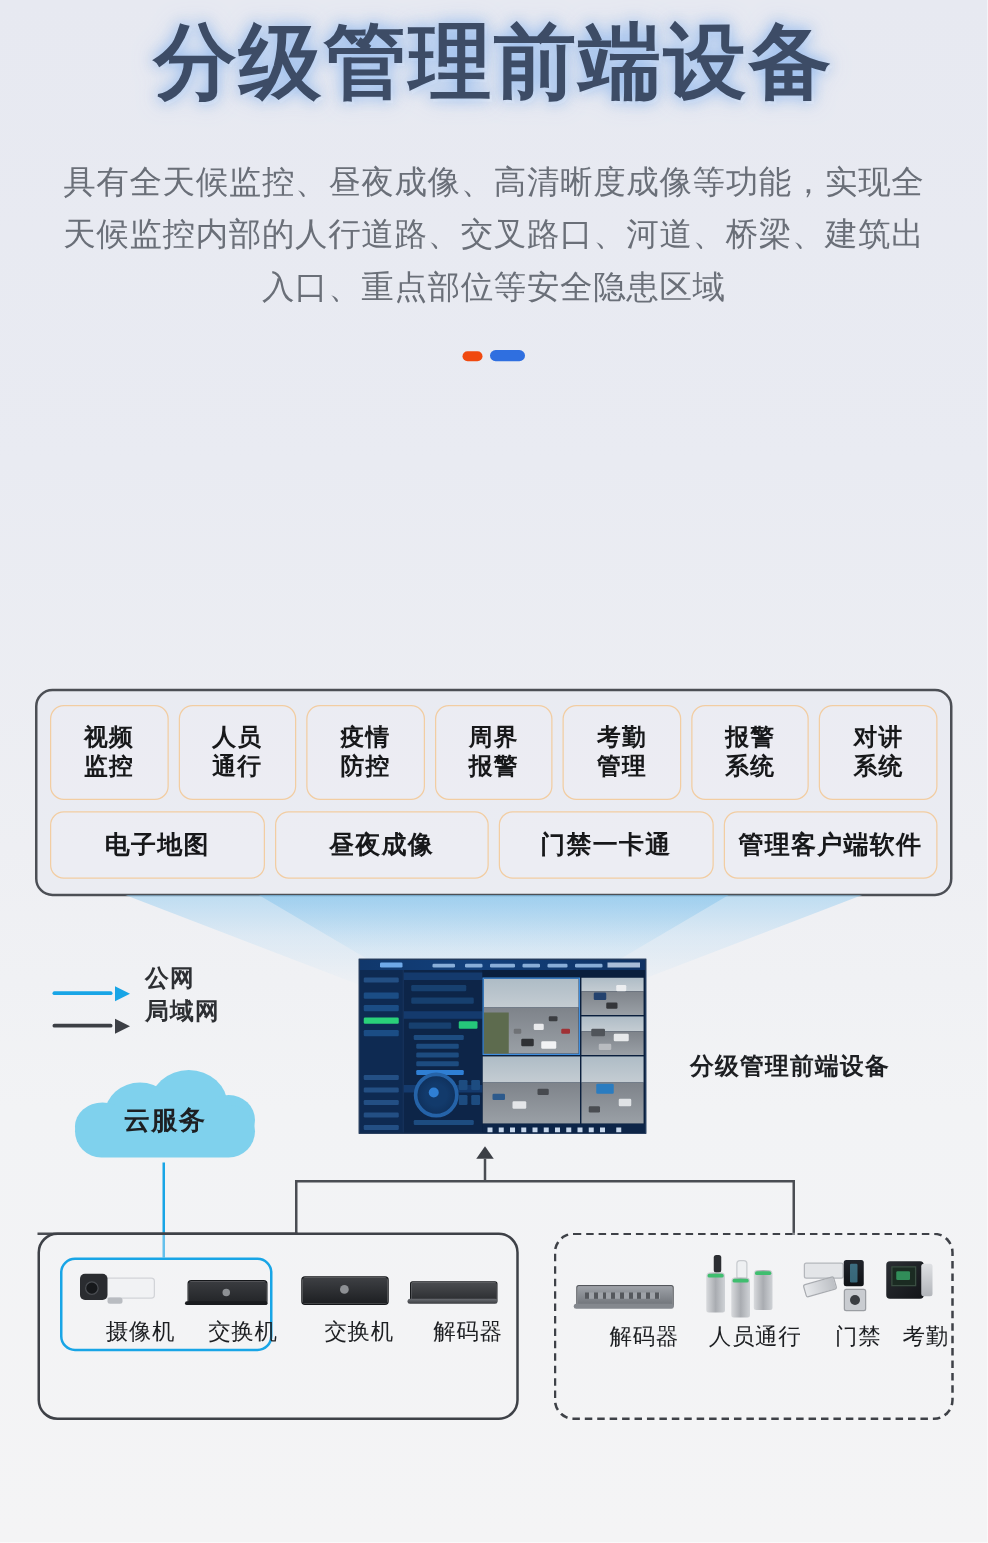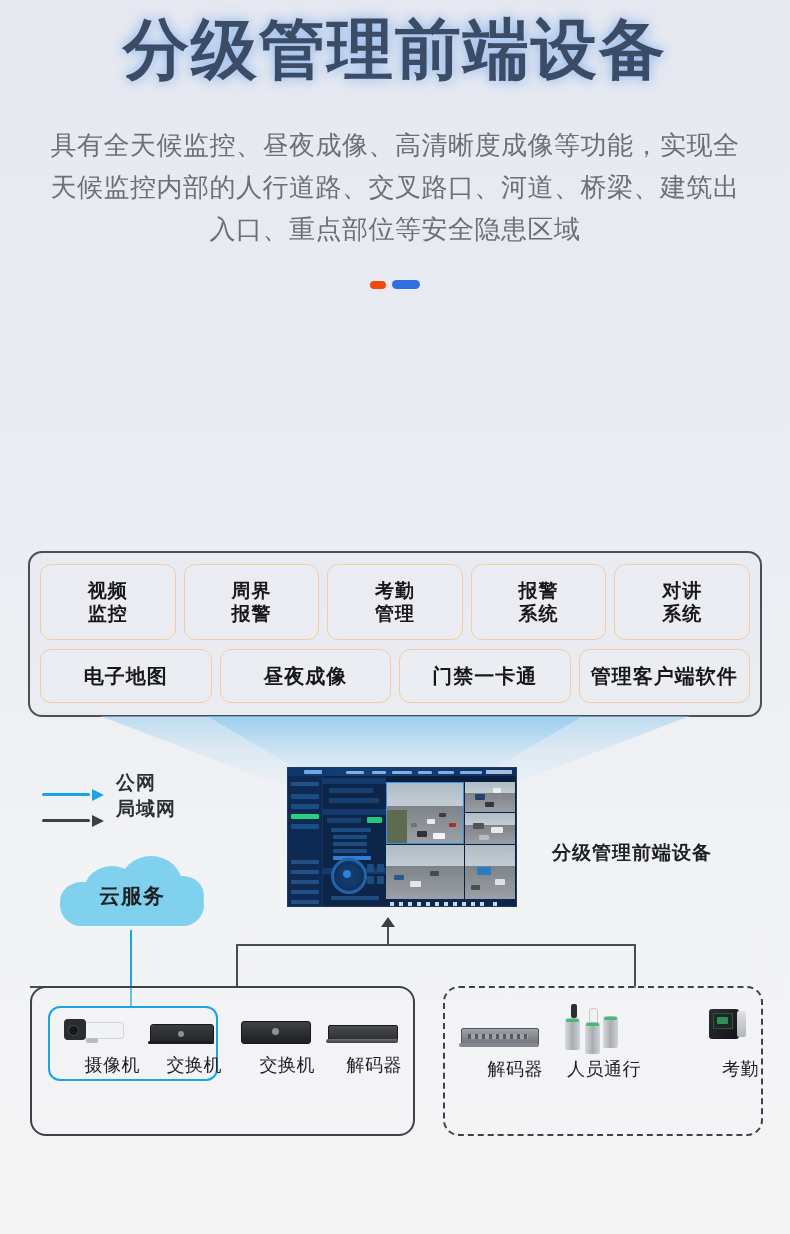--- a/index.html
+++ b/index.html
@@ -199,20 +199,28 @@
       <span class="dot-sm" style="background:#f0490f"></span>
       <span class="dot-lg" style="background:#2f6fe0"></span>
     </div>
   </div>
 
   <div class="feature-panel">
     <div class="frow r1">
       <div class="fbox">
         <span>视频</span>
         <span>监控</span>
+      </div>
+      <div class="fbox">
+        <span>人员</span>
+        <span>通行</span>
+      </div>
+      <div class="fbox">
+        <span>疫情</span>
+        <span>防控</span>
       </div>
       <div class="fbox">
         <span>周界</span>
         <span>报警</span>
       </div>
       <div class="fbox">
         <span>考勤</span>
         <span>管理</span>
       </div>
       <div class="fbox">
@@ -427,20 +435,29 @@
         <span class="pil" style="left:20px;top:14px;"></span>
         <span class="grn" style="left:21px;top:15px;"></span>
         <span class="pil" style="left:40px;top:18px;"></span>
         <span class="grn" style="left:41px;top:19px;"></span>
         <span class="pil" style="left:58px;top:12px;"></span>
         <span class="grn" style="left:59px;top:13px;"></span>
       </div>
       <div class="dlabel">人员通行</div>
     </div>
 
+    <div class="dev" style="left:196px;top:18px;width:64px;">
+      <div class="dicon acc" style="height:48px">
+        <span class="panel"></span>
+          <span class="rdr"></span>
+          <span class="card"></span>
+          <span class="kp"></span>
+      </div>
+      <div class="dlabel">门禁</div>
+    </div>
 
     <div class="dev" style="left:258px;top:18px;width:56px;">
       <div class="dicon att" style="height:48px">
         <span class="body"></span>
           <span class="scr"></span>
           <span class="side"></span>
       </div>
       <div class="dlabel">考勤</div>
     </div>
   </div>

